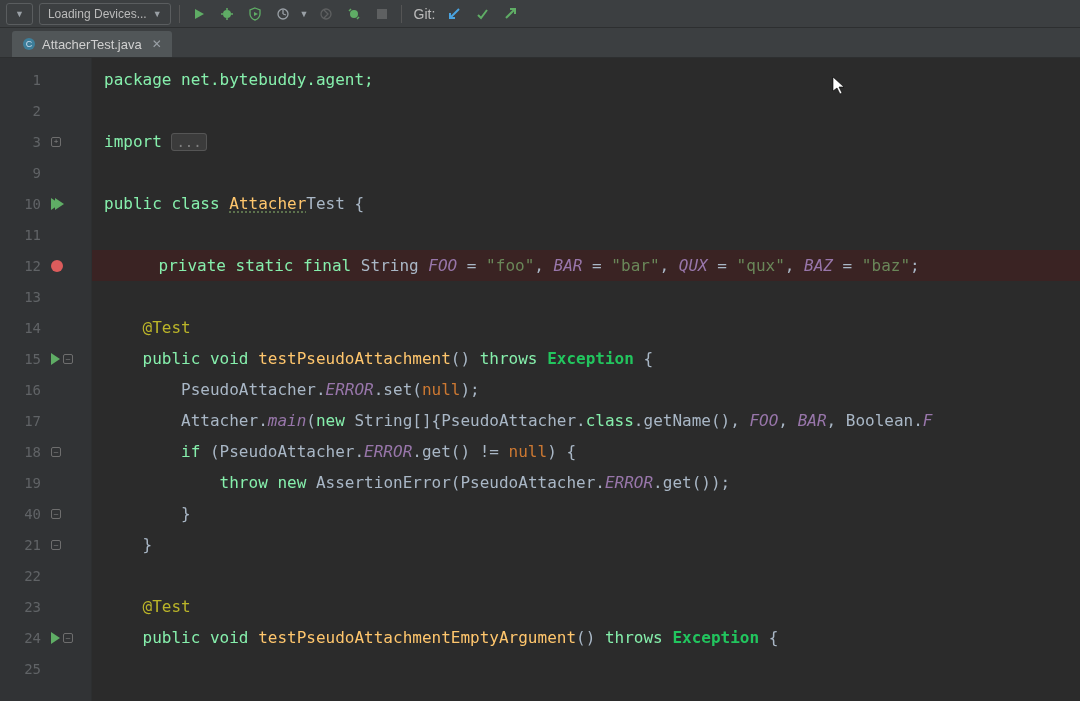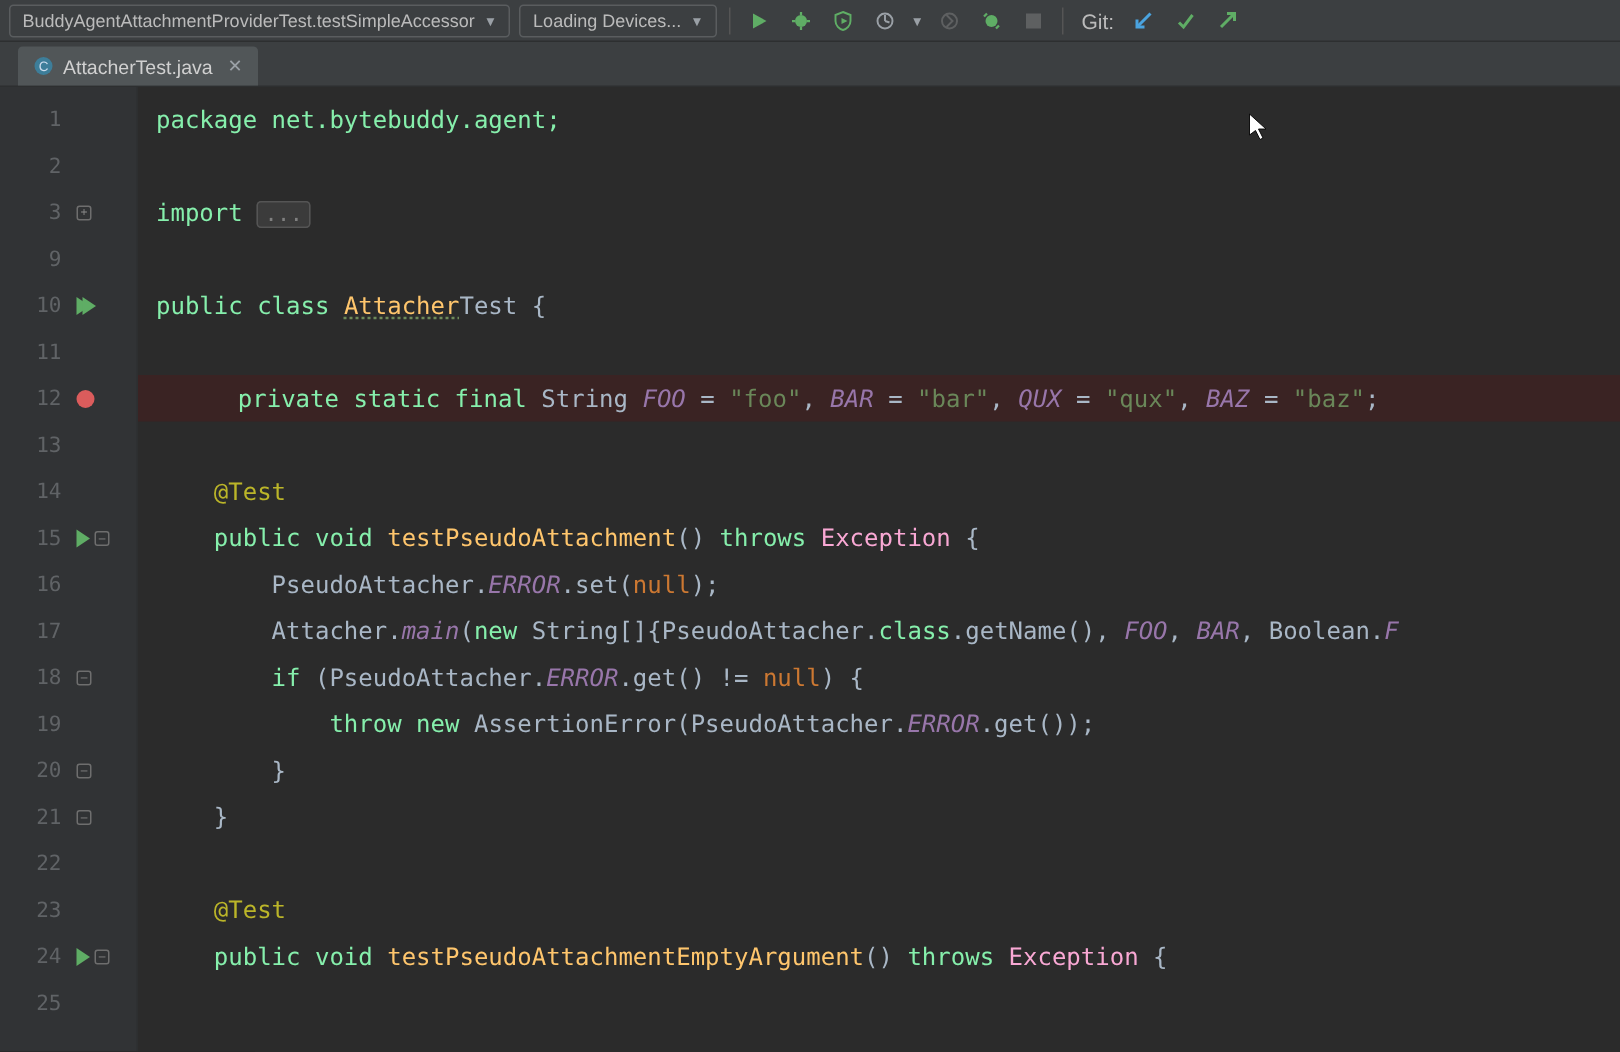--- a/index.html
+++ b/index.html
@@ -87,40 +87,39 @@
   .hl-bp { background: #3a2323; padding-left: 28px; }
   
   .kw   { color:#86efac; } 
   .cls  { color:#a9b7c6; } 
   .mtd  { color:#ffc66d; } 
   .ann  { color:#bbb529; } 
   .str  { color:#6a8759; } 
   .fld  { color:#9876aa; font-style: italic; } 
   .err  { color:#9876aa; font-style: italic; } 
   .pkg  { color:#86efac; }
-  .dim  { color:#f9a8d4; }
+  .dim  { color:#22c55e;font-weight:bold; }
   .null { color:#cc7832; }
   .fold-pill {
     background:#3b3b3b; border:1px solid #555; border-radius:3px;
     padding: 0 4px; color:#808080; font-size: 14px;
   }
   .underline-wavy { text-decoration: underline dotted #6e8a5a; text-underline-offset: 3px;}
 
   
   .cursor-fake {
     position:absolute; left: 740px; top: 16px;
     font-size: 18px; color:#eeeeee; pointer-events:none;
   }
 </style>
 </head>
 <body>
 
 <div class="toolbar">
   <div class="dd">
-    <span>BuddyAgentAttachmentProviderTest.testSimpleAccessor</span>
     <span class="tri">▼</span>
   </div>
   <div class="dd">
     <span>Loading Devices...</span>
     <span class="tri">▼</span>
   </div>
   <div class="tb-sep"></div>
 
   <div class="tb-btn">
     <svg width="14" height="14" viewBox="0 0 14 14">
@@ -268,21 +267,21 @@
         <div class="ln">18</div>
         <div class="g-icons">
           <div class="fold-badge">–</div>
         </div>
       </div>
       <div class="g-row">
         <div class="ln">19</div>
         <div class="g-icons"></div>
       </div>
       <div class="g-row">
-        <div class="ln">20</div>
+        <div class="ln">40</div>
         <div class="g-icons">
           <div class="fold-badge">–</div>
         </div>
       </div>
       <div class="g-row">
         <div class="ln">21</div>
         <div class="g-icons">
           <div class="fold-badge">–</div>
         </div>
       </div>

